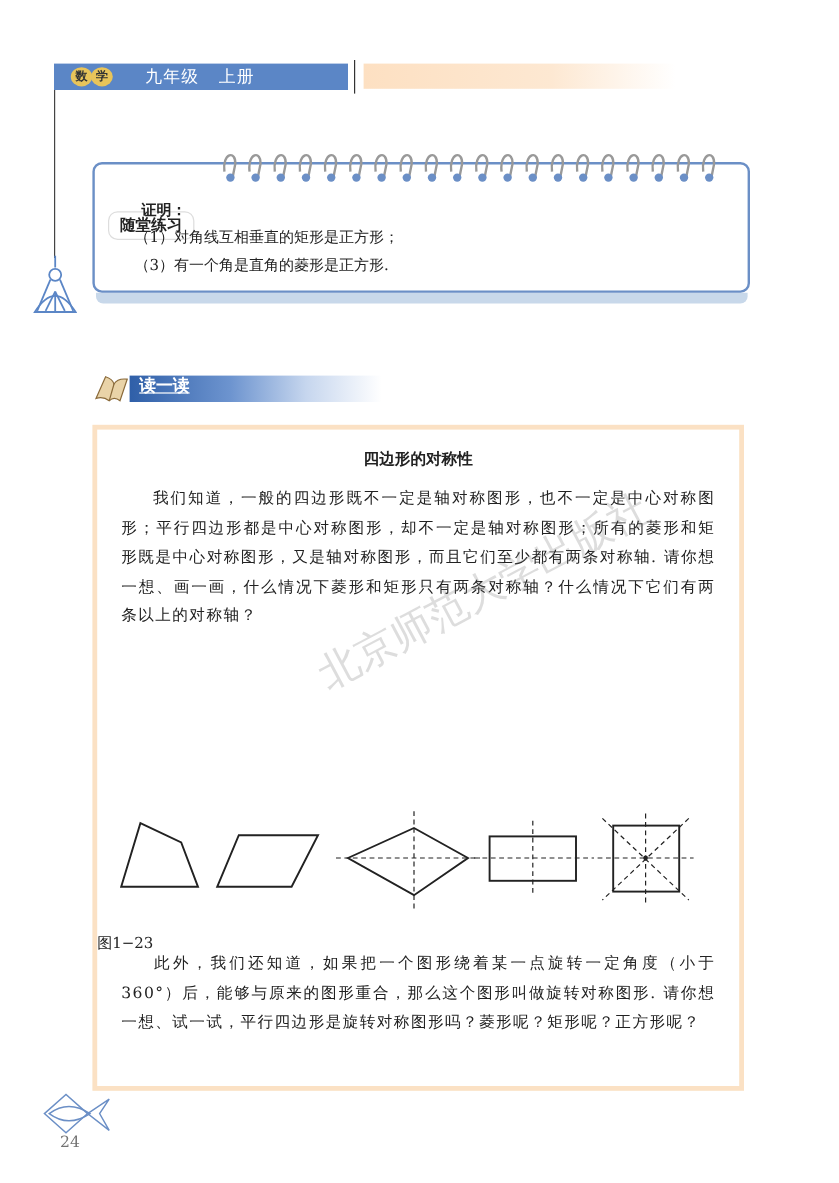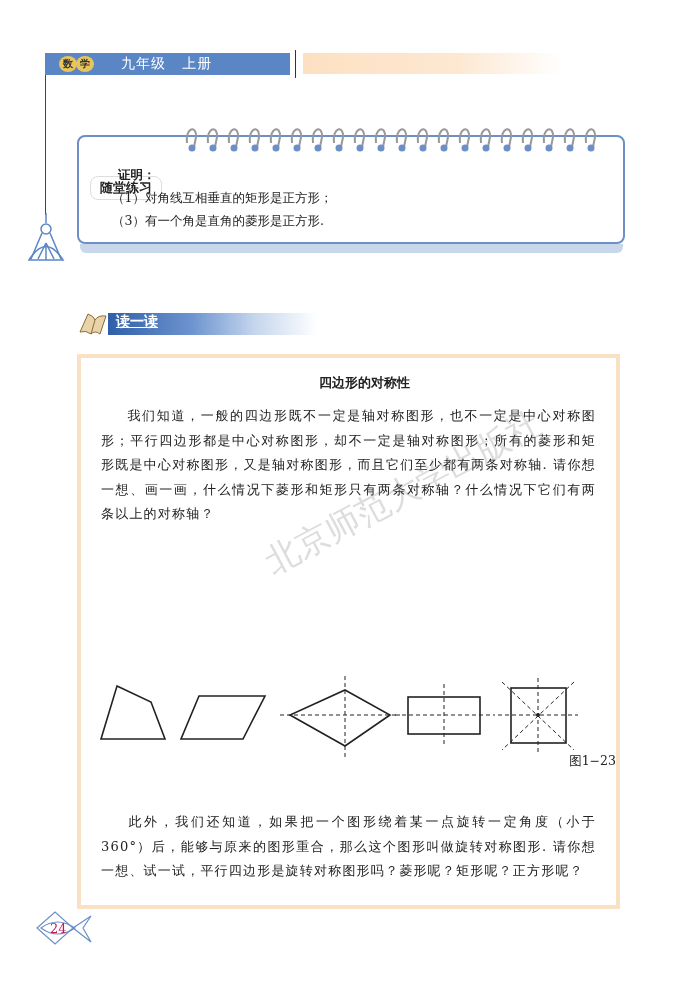--- a/index.html
+++ b/index.html
@@ -33,34 +33,34 @@
 
   .read-head { position:absolute; left:78px; top:310px; width:240px; height:24px; }
   .read-bar { position:absolute; left:30px; top:3px; width:210px; height:22px;
          background:linear-gradient(90deg, #2f5fa8 0%, #6d94cf 40%, #c6d6ee 70%, rgba(255,255,255,0) 100%); }
   .read-title { position:absolute; left:38px; top:3px; color:#fff; font-family:"DejaVu Sans", sans-serif;
          font-weight:bold; font-size:14px;text-decoration:underline; }
 
   .box { position:absolute; left:77px; top:354px; width:535px; height:547px;
          border:4px solid #fbe1c4; background:#fff; }
   .box-title { position:absolute; left:0; width:100%; top:16px; text-align:center;
-         font-family:"DejaVu Sans", sans-serif; font-weight:bold; font-size:13px;margin-left:16px; }
+         font-family:"DejaVu Sans", sans-serif; font-weight:bold; font-size:13px; }
   .para { position:absolute; left:20px; width:495px; font-size:13px; line-height:24.5px;
          text-align:justify; letter-spacing:1.2px; }
   .p1 { top:46px; }
   .p2 { top:168px; }
-  .p3 { top:434px;margin-top:18px; }
+  .p3 { top:434px; }
   .indent { display:inline-block; width:26px; }
   .figures { position:absolute; left:14px; top:316px; width:510px; height:90px; }
-  .caption { position:absolute; left:0; width:100%; top:395px; text-align:right; font-size:12.5px; }
+  .caption { position:absolute; left:0; width:100%; top:420px; text-align:left; font-size:12.5px; }
 
   .watermark { position:absolute; left:250px; top:470px; font-size:34px; color:rgba(120,120,120,0.25);
          transform:rotate(-28deg); font-family:"DejaVu Sans", sans-serif; white-space:nowrap; pointer-events:none; }
   .page-num { position:absolute; left:35px; top:908px; width:60px; height:40px; }
-  .page-num-text { position:absolute; left:50px; top:921px; font-size:13px; color:#be185d;text-align:center; }
+  .page-num-text { position:absolute; left:50px; top:945px; font-size:13px; color:#737373;text-align:center; }
 </style>
 </head>
 <body>
 
 <div class="header-bar">
   <div class="logo">
     <span>数</span>
     <span>学</span>
   </div>
   <span class="header-title">九年级   上册</span>

